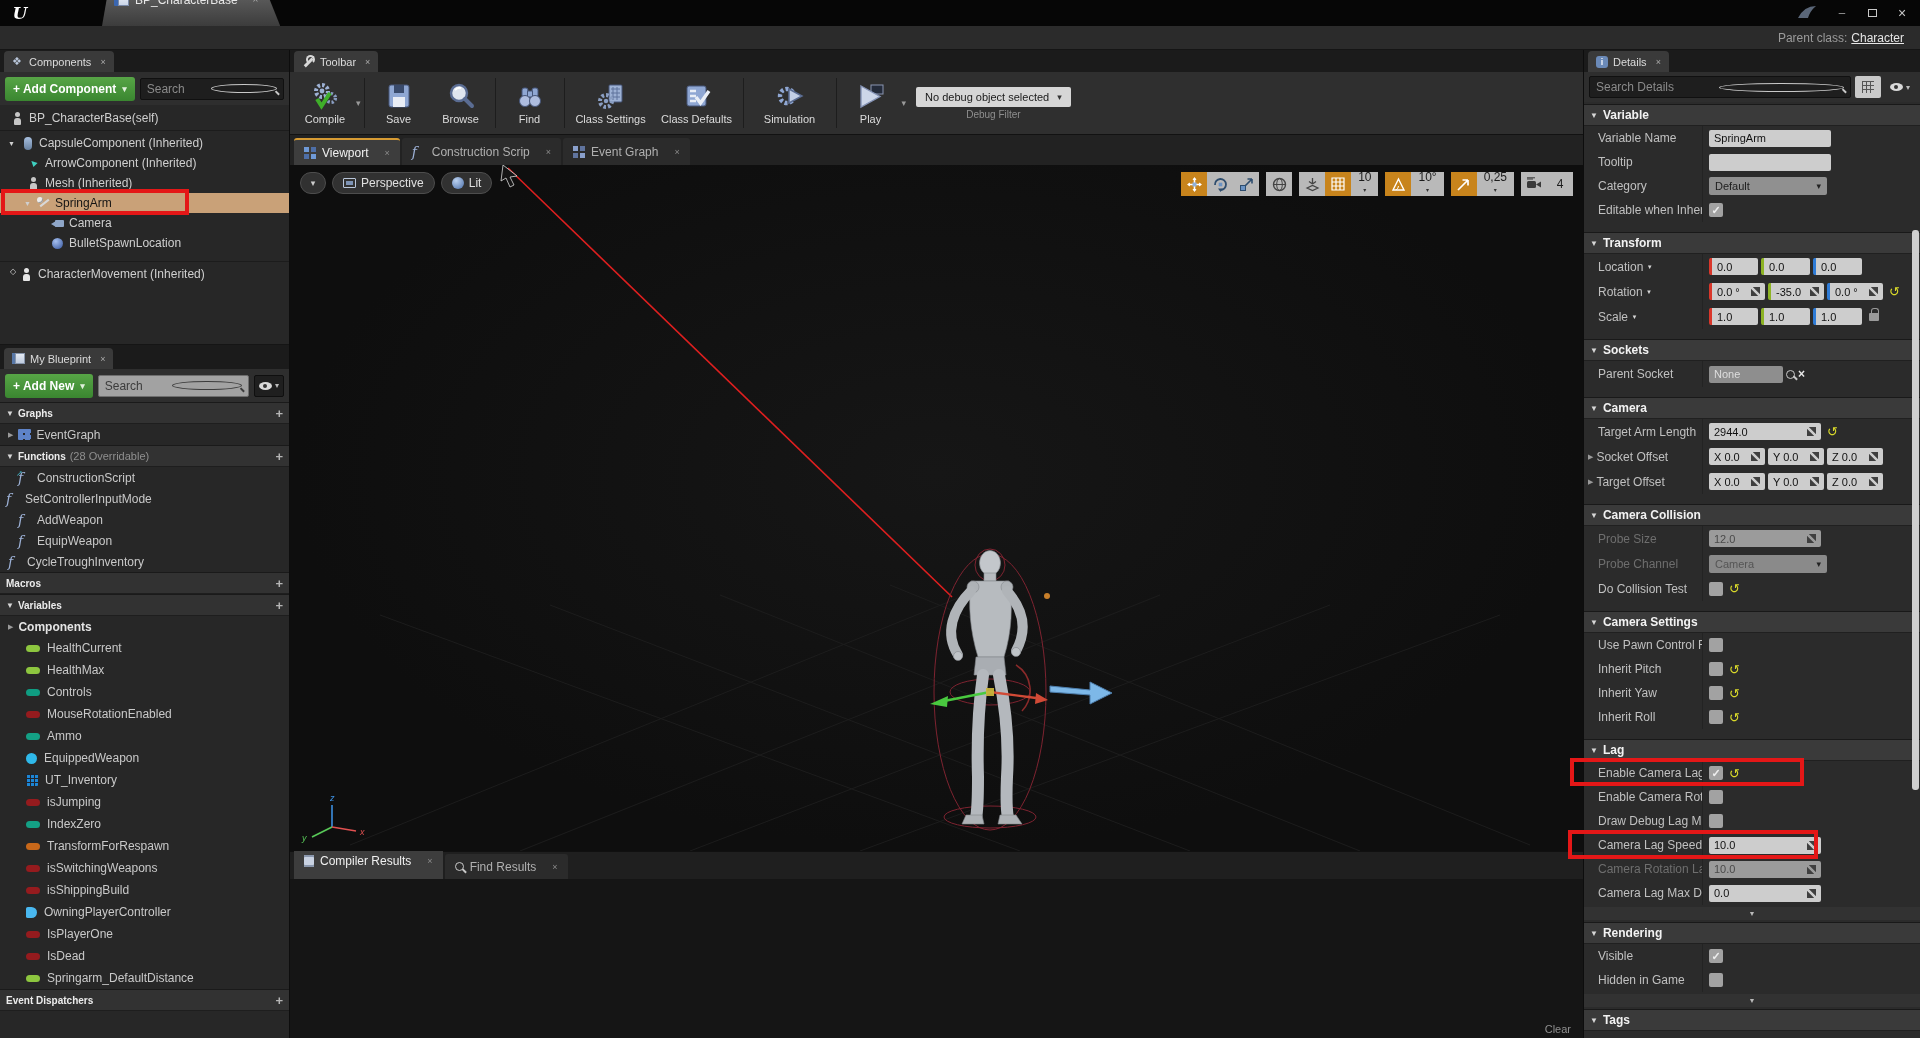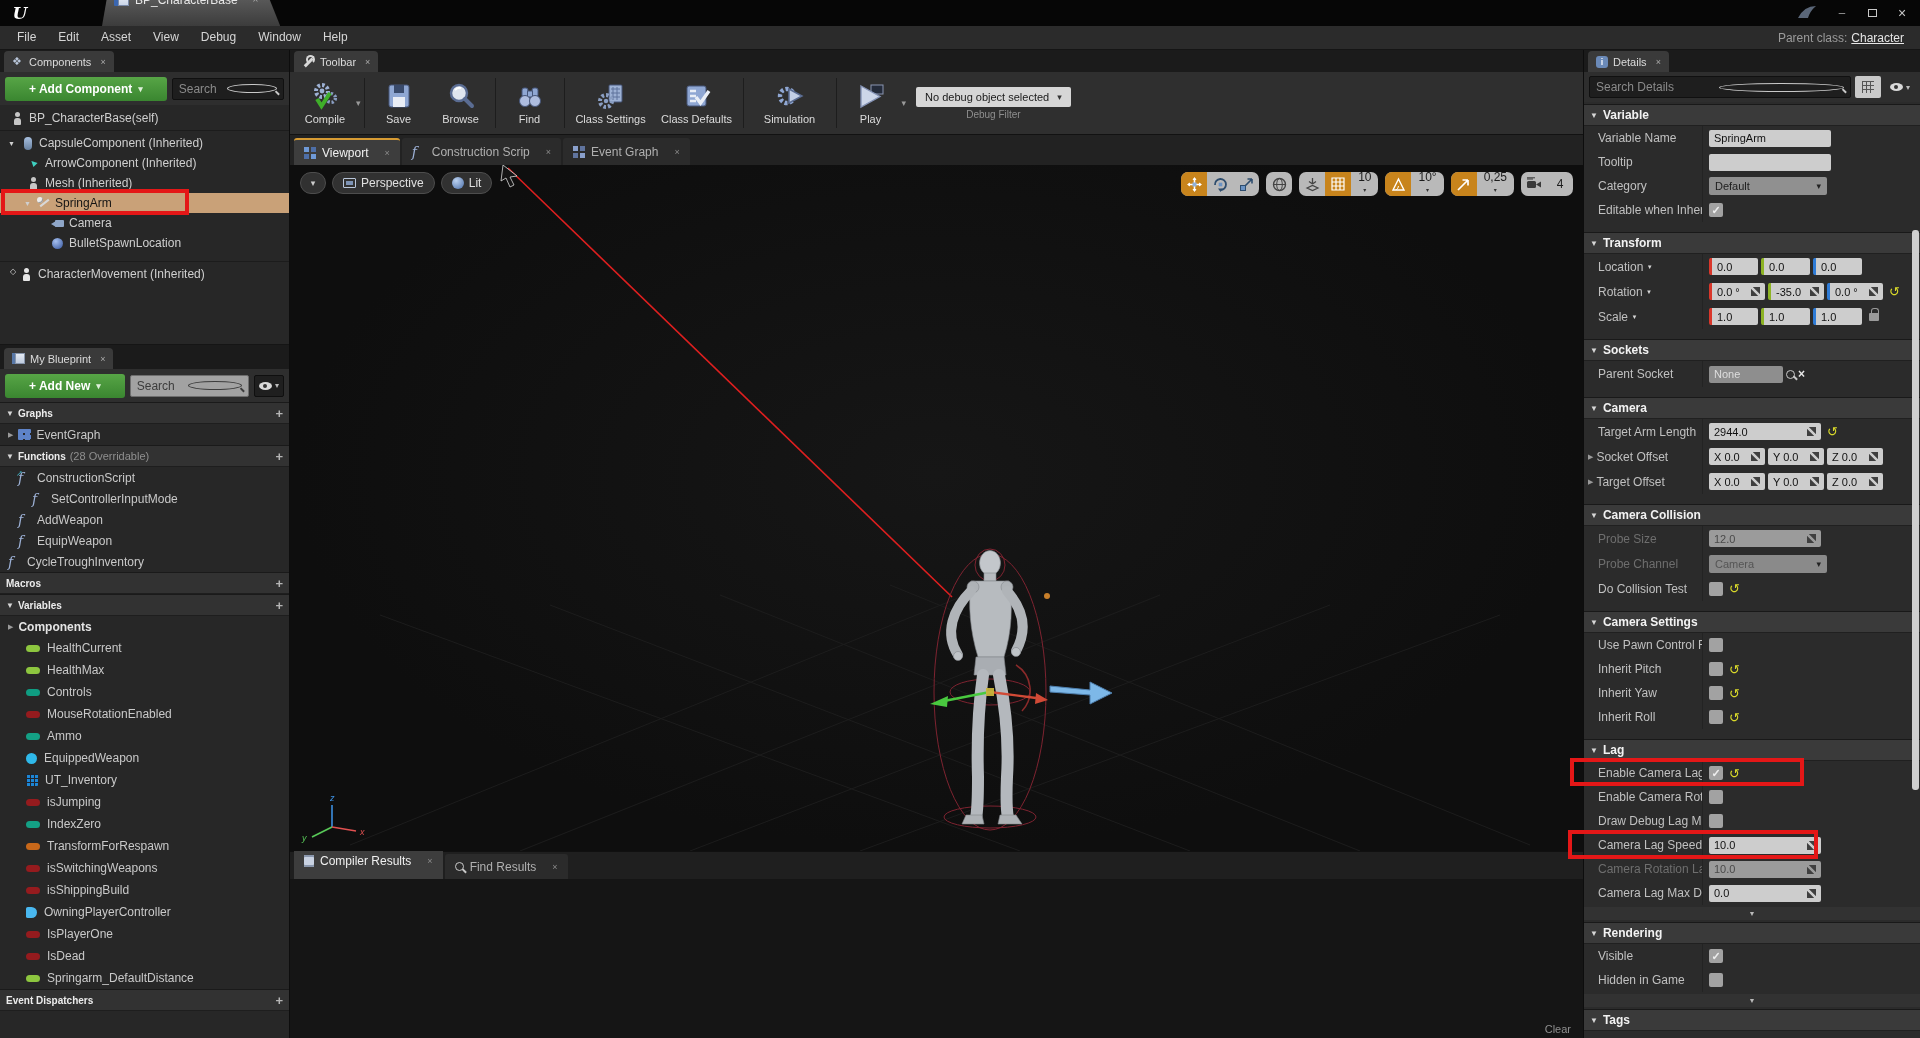--- a/index.html
+++ b/index.html
@@ -43,21 +43,21 @@
 .ic-book{width:13px;height:11px;background:linear-gradient(#e8edf5,#bcc9dd);border-left:3px solid #5878a8;box-shadow:inset 0 0 0 1px #8896ac}
 .ic-info{width:12px;height:12px;border-radius:3px;background:#6b8ab8;color:#f0f4fa;font-size:9px;font-weight:bold;display:flex;align-items:center;justify-content:center}
 .ic-info::before{content:'i'}
 .ic-doc{width:10px;height:12px;background:#c9d2e2;border-radius:1px;box-shadow:inset 0 2px 0 #8a97ad,inset 0 -2px 0 #8a97ad}
 .ic-mag{width:9px;height:9px;border:1.5px solid #c9c9c9;border-radius:50%;position:relative;flex:none}
 .ic-mag::after{content:'';position:absolute;width:5px;height:1.5px;background:#c9c9c9;transform:rotate(45deg);right:-4px;bottom:-1px}
 .ic-mag.dark{border-color:#3c3c3c}.ic-mag.dark::after{background:#3c3c3c}
 
 .panel-comp{height:295px;display:flex;flex-direction:column;background:#2a2a2a;border-bottom:1px solid #151515}
 .addrow{height:33px;display:flex;align-items:center;gap:5px;padding:0 5px;background:#2e2e2e}
-.greenbtn{height:24px;background:linear-gradient(#57a546,#3a8630);border:1px solid #2c6b24;border-radius:3px;color:#fff;font-weight:bold;font-size:12px;display:flex;align-items:center;padding:0 24px;gap:6px;white-space:nowrap}
+.greenbtn{height:24px;background:linear-gradient(#57a546,#3a8630);border:1px solid #2c6b24;border-radius:3px;color:#fff;font-weight:bold;font-size:12px;display:flex;align-items:center;padding:0 8px;gap:6px;white-space:nowrap}
 .greenbtn::after{content:'▾';font-size:9px;color:#dff0da}
 .searchfld{flex:1;height:22px;background:#1e1e1e;border:1px solid #101010;border-radius:2px;display:flex;align-items:center;padding:0 6px;color:#8a8a8a;font-size:12px}
 .searchfld span{flex:1}
 .searchfld.light{background:#a2a2a2;color:#3c3c3c;border-color:#6e6e6e}
 .tree{flex:1;background:#272727;padding-top:3px}
 .crow{height:20px;display:flex;align-items:center;color:#cfcfcf;font-size:12px;position:relative}
 .crow.sel{background:#c9a178;color:#141414}
 .tree-sep{height:1px;background:#1c1c1c;margin:2px 0}
 .d0{padding-left:8px}.d1{padding-left:8px}.d2{padding-left:24px}.d3{padding-left:48px}
 .exp{width:10px;color:#cfcfcf;font-size:7px;flex:none}.exp::before{content:'▼'}
@@ -116,21 +116,21 @@
 .viewport{flex:1;position:relative;background:radial-gradient(ellipse at 50% 45%,#161616 0%,#0e0e0e 70%);overflow:hidden}
 .vp-svg{position:absolute;inset:0}
 .vp-pills{position:absolute;left:10px;top:7px;display:flex;gap:6px;z-index:3}
 .vp-pill{height:22px;background:#3a3a3ac9;border:1px solid #4d4d4d;border-radius:11px;display:flex;align-items:center;gap:5px;padding:0 10px;color:#e0e0e0;font-size:12px}
 .vp-pill.sm{width:26px;justify-content:center;padding:0}
 .vp-pill.sm::before{content:'▾';font-size:9px;color:#ccc}
 .persp-ic{width:13px;height:10px;border:1.5px solid #b9c6da;border-radius:1px;position:relative}
 .persp-ic::after{content:'';position:absolute;left:2px;top:2px;right:2px;bottom:2px;background:#7d93b5}
 .lit-ic{width:12px;height:12px;border-radius:50%;background:radial-gradient(circle at 35% 30%,#bcd2f0,#4a6ea8)}
 .snapbar{position:absolute;right:10px;top:7px;display:flex;gap:7px;z-index:3}
-.sgrp{display:flex;background:#b9b9b9;border-radius:7px;overflow:hidden}
+.sgrp{display:flex;background:#b9b9b9;border-radius:0;overflow:hidden}
 .scell{width:26px;height:24px;display:flex;align-items:center;justify-content:center}
 .scell.on{background:#c8841c}
 .scell.num{width:auto;min-width:26px;padding:0 7px;color:#1c1c1c;font-size:12px;display:flex;flex-direction:column;line-height:11px}
 .scell.num .mini-caret::before{content:'▾';font-size:6px;color:#333}
 .axis-lbl{font-style:italic;font-size:9px}
 
 .bt-tabs{height:28px;background:#1f1f1f;display:flex;align-items:flex-end;padding-left:4px;gap:2px;border-top:1px solid #101010}
 .bt-body{height:159px;background:#151515;position:relative}
 .clearbtn{position:absolute;right:12px;bottom:3px;color:#8f8f8f;font-size:11px}
 
@@ -184,30 +184,20 @@
     <div class="winbtns">
       <span class="winbtn min"></span>
       <span class="winbtn max">
           <i></i>
         </span>
       <span class="winbtn close"></span>
     </div>
   </div>
 
   <div class="menubar">
-    <div class="menus">
-
-    <span class="menu-item">File</span>
-        <span class="menu-item">Edit</span>
-        <span class="menu-item">Asset</span>
-        <span class="menu-item">View</span>
-        <span class="menu-item">Debug</span>
-        <span class="menu-item">Window</span>
-        <span class="menu-item">Help</span>
-      </div>
     <div class="parent-class">
       <span class="pc-lbl">Parent class:</span><span class="pc-val">Character</span>
     </div>
   </div>
 
   <div class="main">
 
     <div class="col-left">
       <div class="panel-comp">
         <div class="dock-tabs">
@@ -306,21 +296,21 @@
           <span class="note">(28 Overridable)</span>
           <span class="plus"></span>
         </div>
         <div>
 
             <div class="bprow" style="padding-left:18px">
               <span class="fico k-construction"></span>
               <span>ConstructionScript</span>
             </div>
 
-            <div class="bprow" style="padding-left:32px">
+            <div class="bprow" style="padding-left:6px">
               <span class="fico"></span>
               <span>SetControllerInputMode</span>
             </div>
 
             <div class="bprow" style="padding-left:18px">
               <span class="fico"></span>
               <span>AddWeapon</span>
             </div>
 
             <div class="bprow" style="padding-left:18px">

